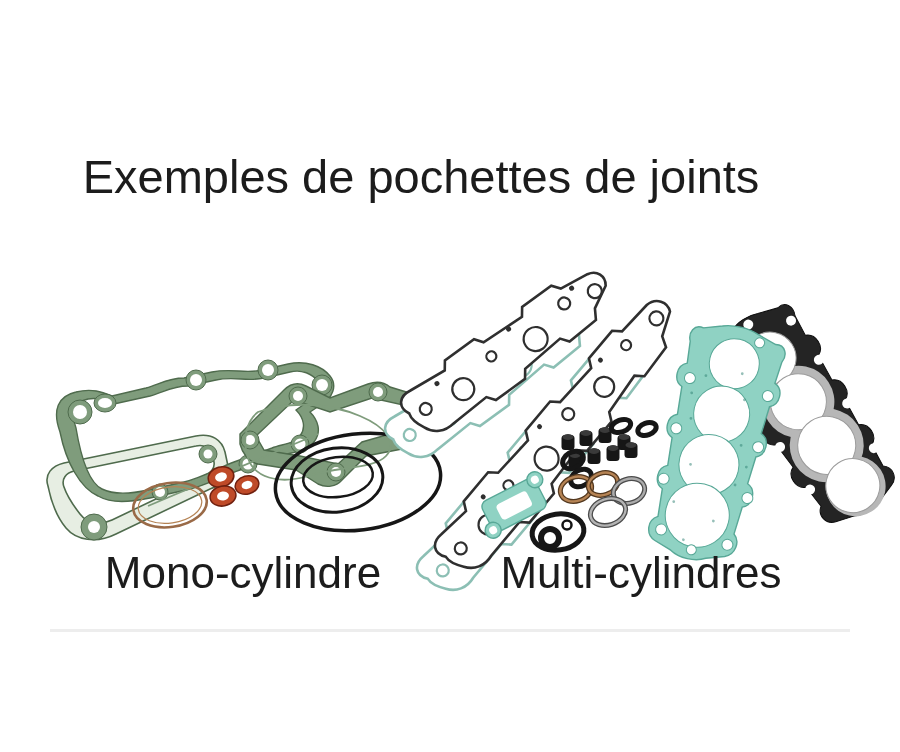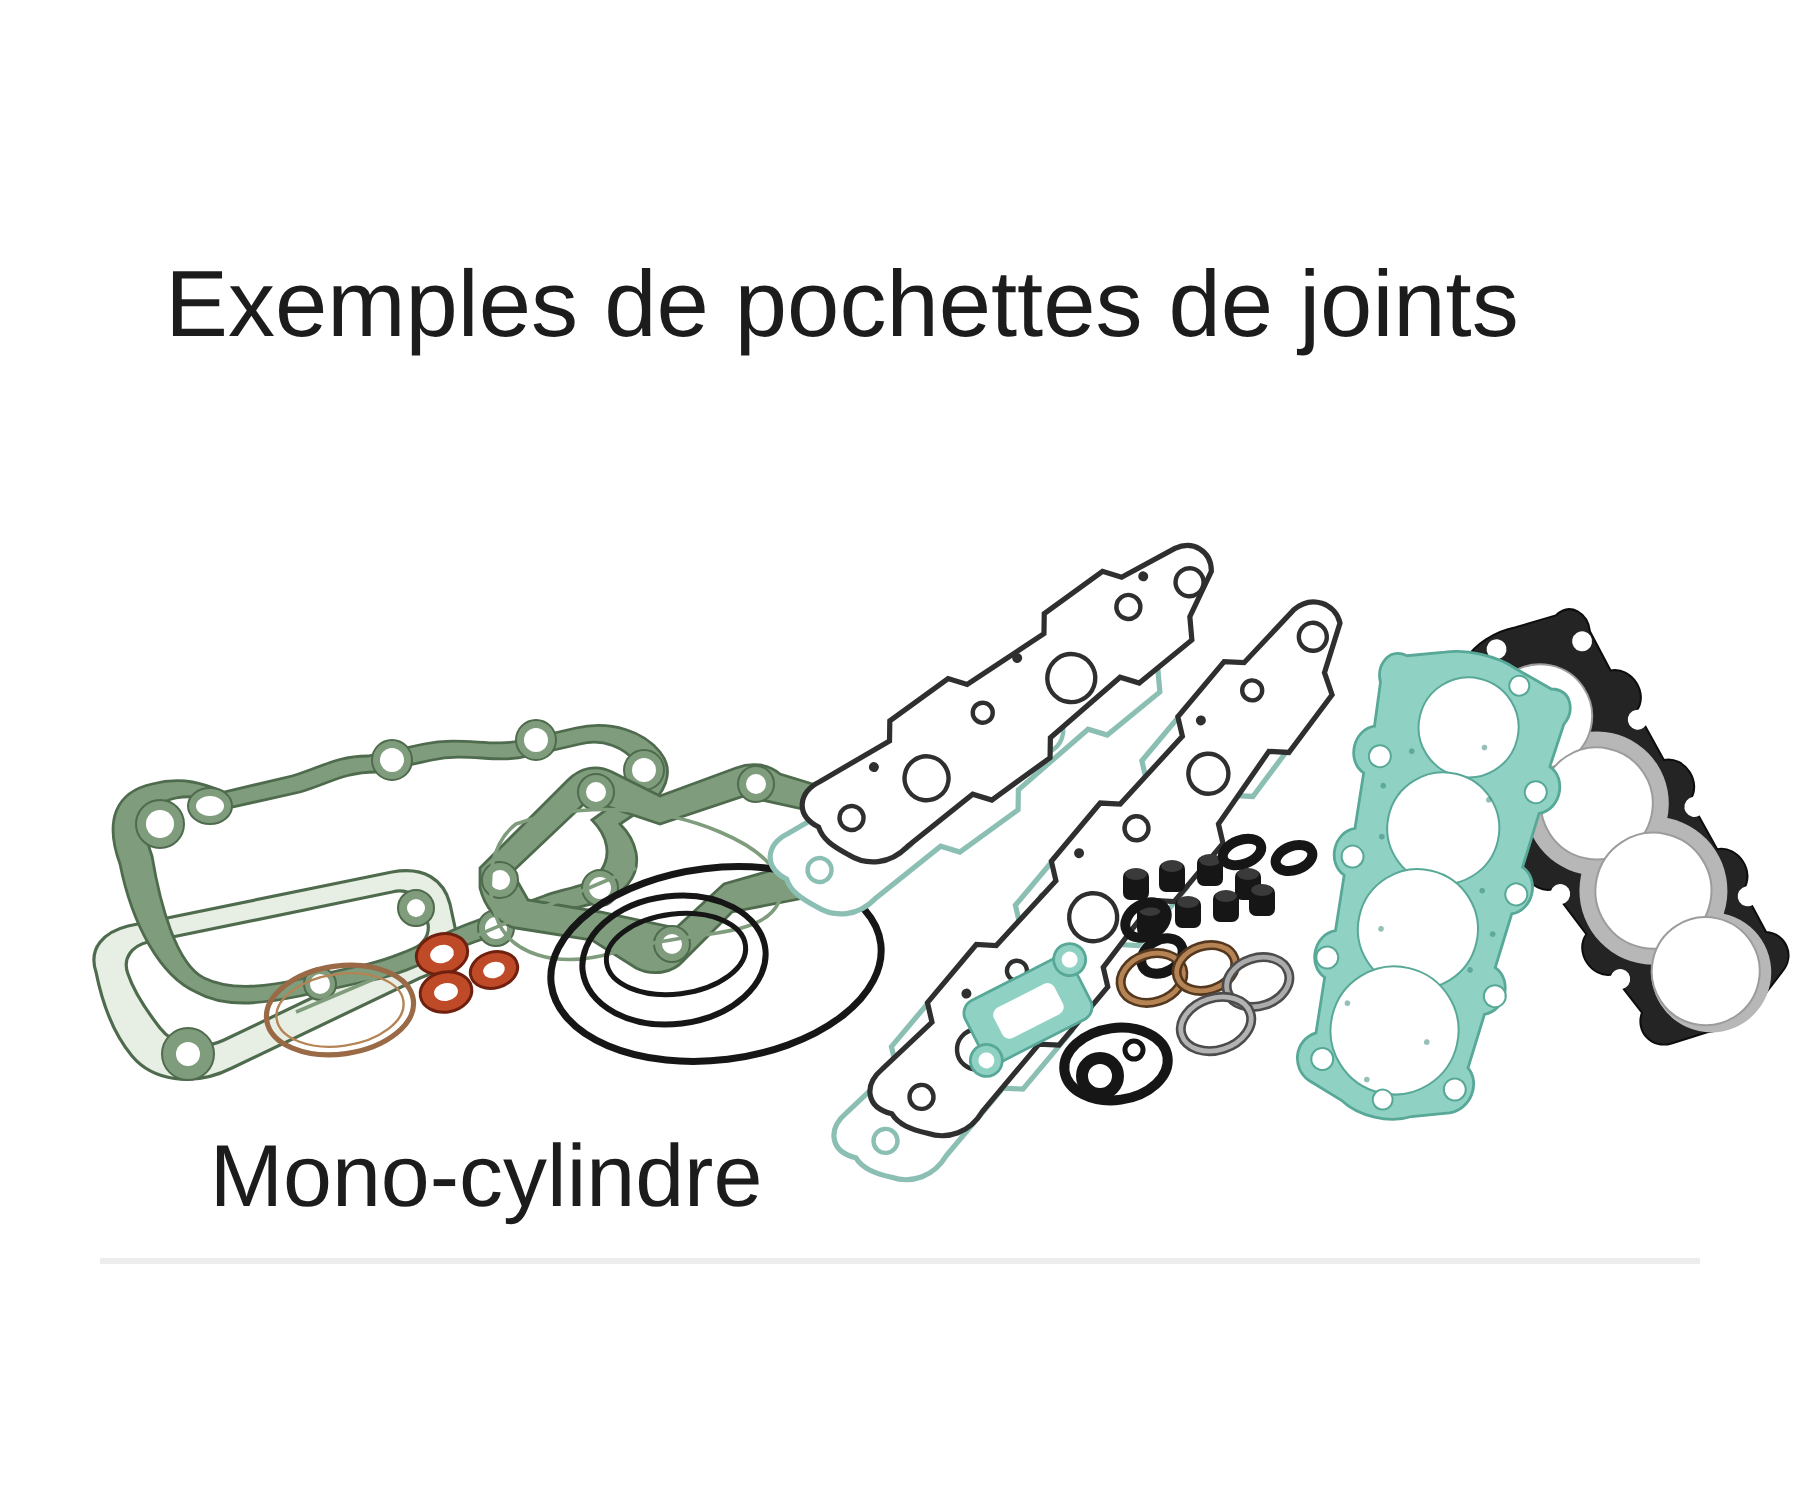--- a/index.html
+++ b/index.html
@@ -2,26 +2,26 @@
 <html style="--bg: #ffffff; --ink: #1c1c1c; --sage: #7f9c7c; --sageEdge: #4f6b4d; --sageLight: #e7eee3; --teal: #8fd2c3; --tealEdge: #58a897; --tealStroke: #8cbfb4; --dark: #2f2f2f; --black: #161616; --copper: #9a6a47; --copperLight: #b58354; --rust: #bf4a28; --rustEdge: #70200f; --steel: #4c4c4c; --steelLight: #ababab; --gray: #b7b7b7;"><head>
 <meta charset="utf-8">
 <style>
   html,body{margin:0;padding:0;background:#fff;}
   .stage{
     position:relative;width:900px;height:752px;overflow:hidden;
     background:var(--bg,#fff);
     font-family:"Liberation Sans", sans-serif;
   }
   .title{
-    position:absolute;left:0;top:125px;width:842px;text-align:center;
+    position:absolute;left:0;top:150px;width:842px;text-align:center;
     color:var(--ink,#1c1c1c);font-size:47px;line-height:54px;font-weight:400;
     letter-spacing:0px;
   }
   .caption{
-    position:absolute;top:564px;transform:translateX(-50%);
+    position:absolute;top:548px;transform:translateX(-50%);
     color:var(--ink,#1c1c1c);font-size:44px;font-weight:400;white-space:nowrap;
   }
   .caption.mono{left:243px;}
   .caption.multi{left:641px;}
   svg{position:absolute;left:0;top:0;}
   
   .sage{fill:var(--sage,#7f9c7c);stroke:var(--sageEdge,#4f6b4d);stroke-width:1.4;}
   .sage-lobe{fill:var(--sage,#7f9c7c);stroke:var(--sageEdge,#4f6b4d);stroke-width:1;}
   .sage-pale{fill:var(--sageLight,#e7eee3);stroke:var(--sageEdge,#4f6b4d);stroke-width:1.6;}
   .sage-line{fill:none;stroke:var(--sage,#7f9c7c);stroke-width:1.8;}
@@ -323,13 +323,14 @@
         <circle class="oring" stroke-width="6" cx="550" cy="538" r="9"></circle>
         <circle cx="567" cy="525" r="4.5" fill="#fff" stroke="#141414" stroke-width="2.5"></circle>
       </g>
 
     </g>
 
     <rect x="50" y="629" width="800" height="3" fill="#e9e9e9" opacity="0.8"></rect>
   </svg>
 
   <div class="caption mono">Mono-cylindre</div>
+  <div class="caption multi">Multi-cylindres</div>
 </div>
 
 </body></html>

